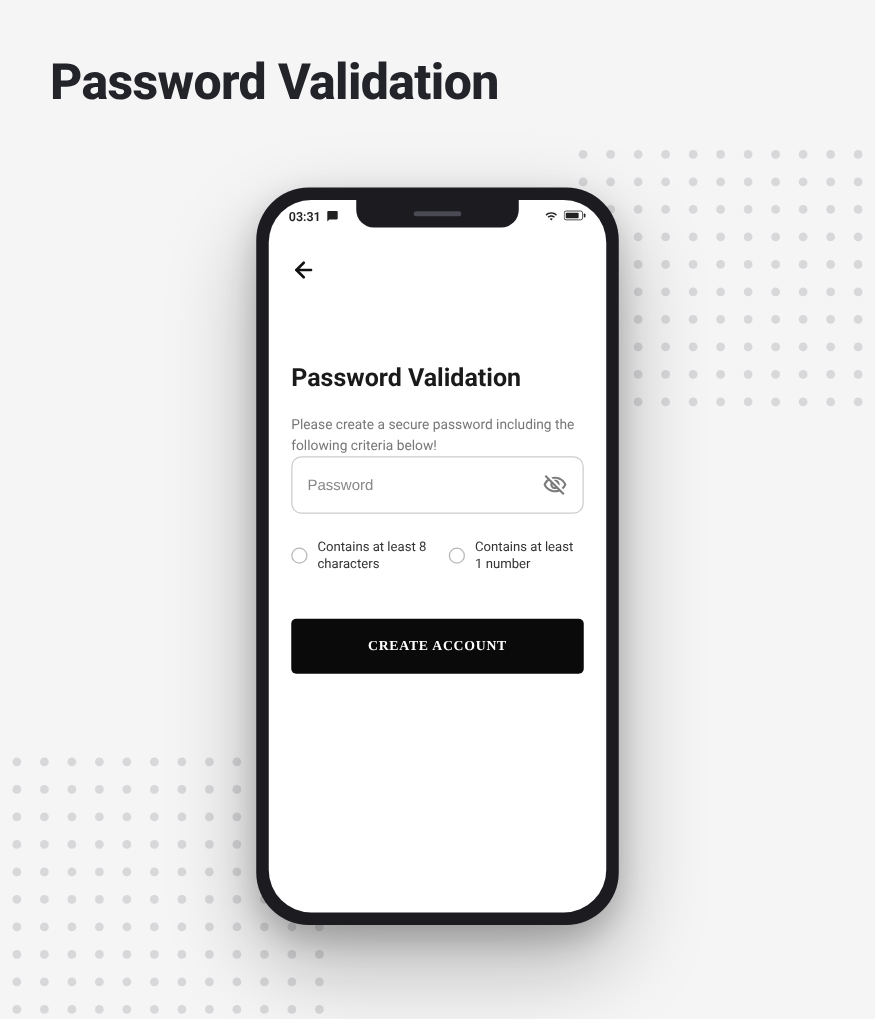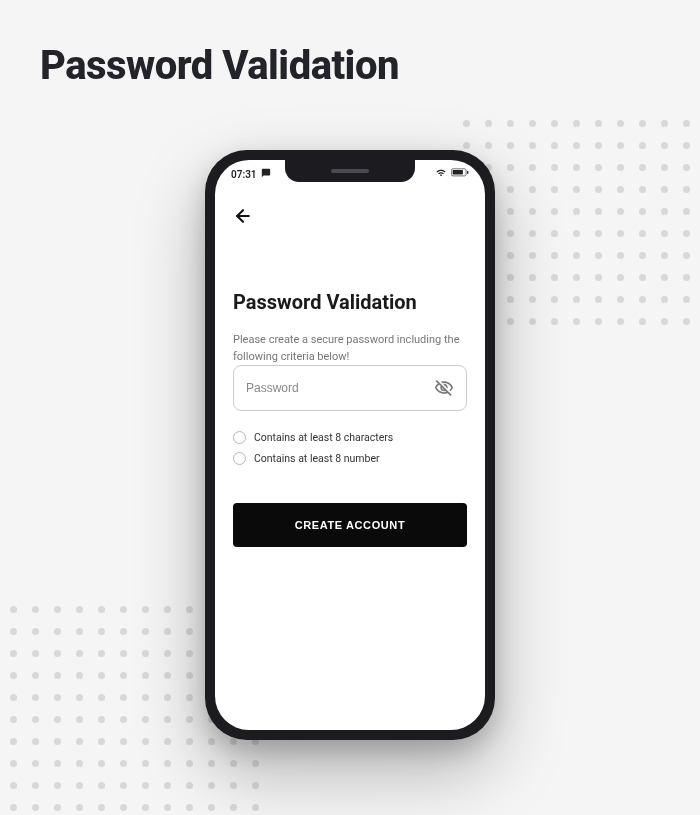--- a/index.html
+++ b/index.html
@@ -164,21 +164,21 @@
   .eye-icon {
     width: 20px;
     height: 20px;
     color: #7a7a7a;
     cursor: pointer;
     flex-shrink: 0;
   }
 
   .criteria {
     display: flex;
-    flex-direction: column;
+    flex-direction: row;
     gap: 8px;
     margin-bottom: 38px;
   }
   .criteria-item {
     display: flex;
     align-items: center;
     gap: 8px;
     font-size: 10.5px;
     color: #333;
   }
@@ -194,20 +194,21 @@
     background: #0a0a0a;
     color: #fff;
     border: none;
     border-radius: 4px;
     height: 44px;
     font-size: 11px;
     font-weight: 700;
     letter-spacing: 0.6px;
     cursor: pointer;
     text-transform: uppercase;
+    font-family: Liberation Serif, serif;
   }
 </style>
 </head>
 <body>
 
 <div class="dot-grid top-right">
     <span></span>
     <span></span>
     <span></span>
     <span></span>
@@ -444,21 +445,21 @@
 <h1 class="page-title">Password Validation</h1>
 
 <div class="phone">
   <div class="screen">
     <div class="notch">
       <div class="speaker"></div>
     </div>
 
     <div class="status-bar">
       <div class="status-left">
-        <span>07:31</span>
+        <span>03:31</span>
         <span class="sms-icon">
           <svg width="10" height="10" viewBox="0 0 24 24" fill="currentColor">
               <path d="M20 2H4c-1.1 0-2 .9-2 2v18l4-4h14c1.1 0 2-.9 2-2V4c0-1.1-.9-2-2-2z"></path>
             </svg>
         </span>
       </div>
       <div class="status-right">
         <span>
           <svg width="12" height="10" viewBox="0 0 24 24" fill="currentColor">
               <path d="M1 9l2 2c4.97-4.97 13.03-4.97 18 0l2-2C16.93 2.93 7.08 2.93 1 9zm8 8l3 3 3-3c-1.65-1.66-4.34-1.66-6 0zm-4-4l2 2c2.76-2.76 7.24-2.76 10 0l2-2C15.14 9.14 8.87 9.14 5 13z"></path>
@@ -495,21 +496,21 @@
         </span>
       </div>
 
       <div class="criteria">
         <div class="criteria-item">
           <span class="circle"></span>
           <span>Contains at least 8 characters</span>
         </div>
         <div class="criteria-item">
           <span class="circle"></span>
-          <span>Contains at least 8 number</span>
+          <span>Contains at least 1 number</span>
         </div>
       </div>
 
       <button class="create-btn">CREATE ACCOUNT</button>
 
     </div>
   </div>
 </div>
 
 </body></html>

